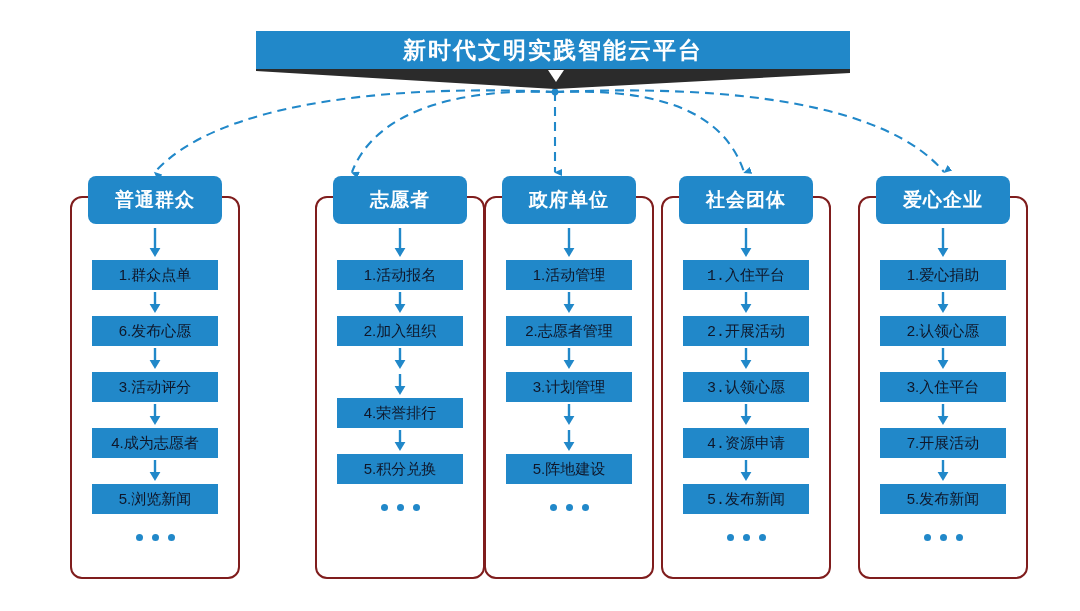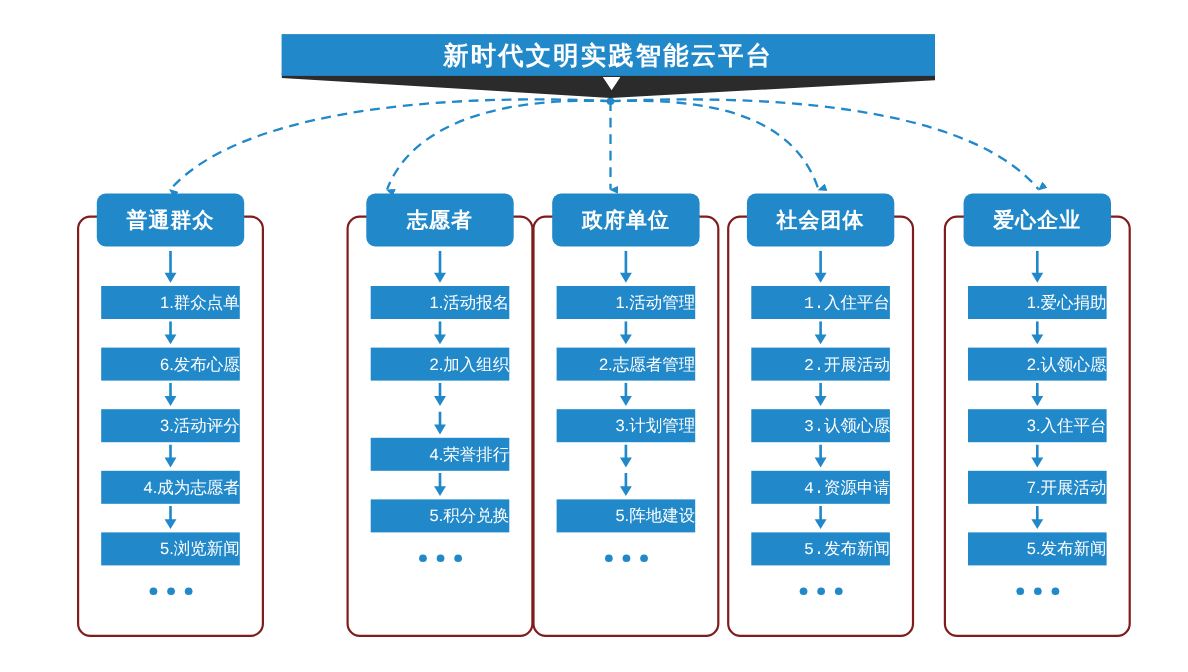--- a/index.html
+++ b/index.html
@@ -75,22 +75,22 @@
     position: absolute;
     left: 0; right: 0;
     top: 62px;
     display: flex;
     flex-direction: column;
     align-items: center;
   }
   .step {
     width: 126px; height: 30px;
     background: #2188c9;
-    display: flex; align-items: center; justify-content: flex-end;
-    color: #ffffff;
+    display: flex; align-items: center; justify-content: center;
+    color: #0f172a;
     font-size: 15px;
     white-space: nowrap;
   }
   .arrow-gap {
     height: 26px;
     display: flex; align-items: center; justify-content: center;
   }
   .arrow-gap svg { display: block; }
   .dots {
     margin-top: 20px;

